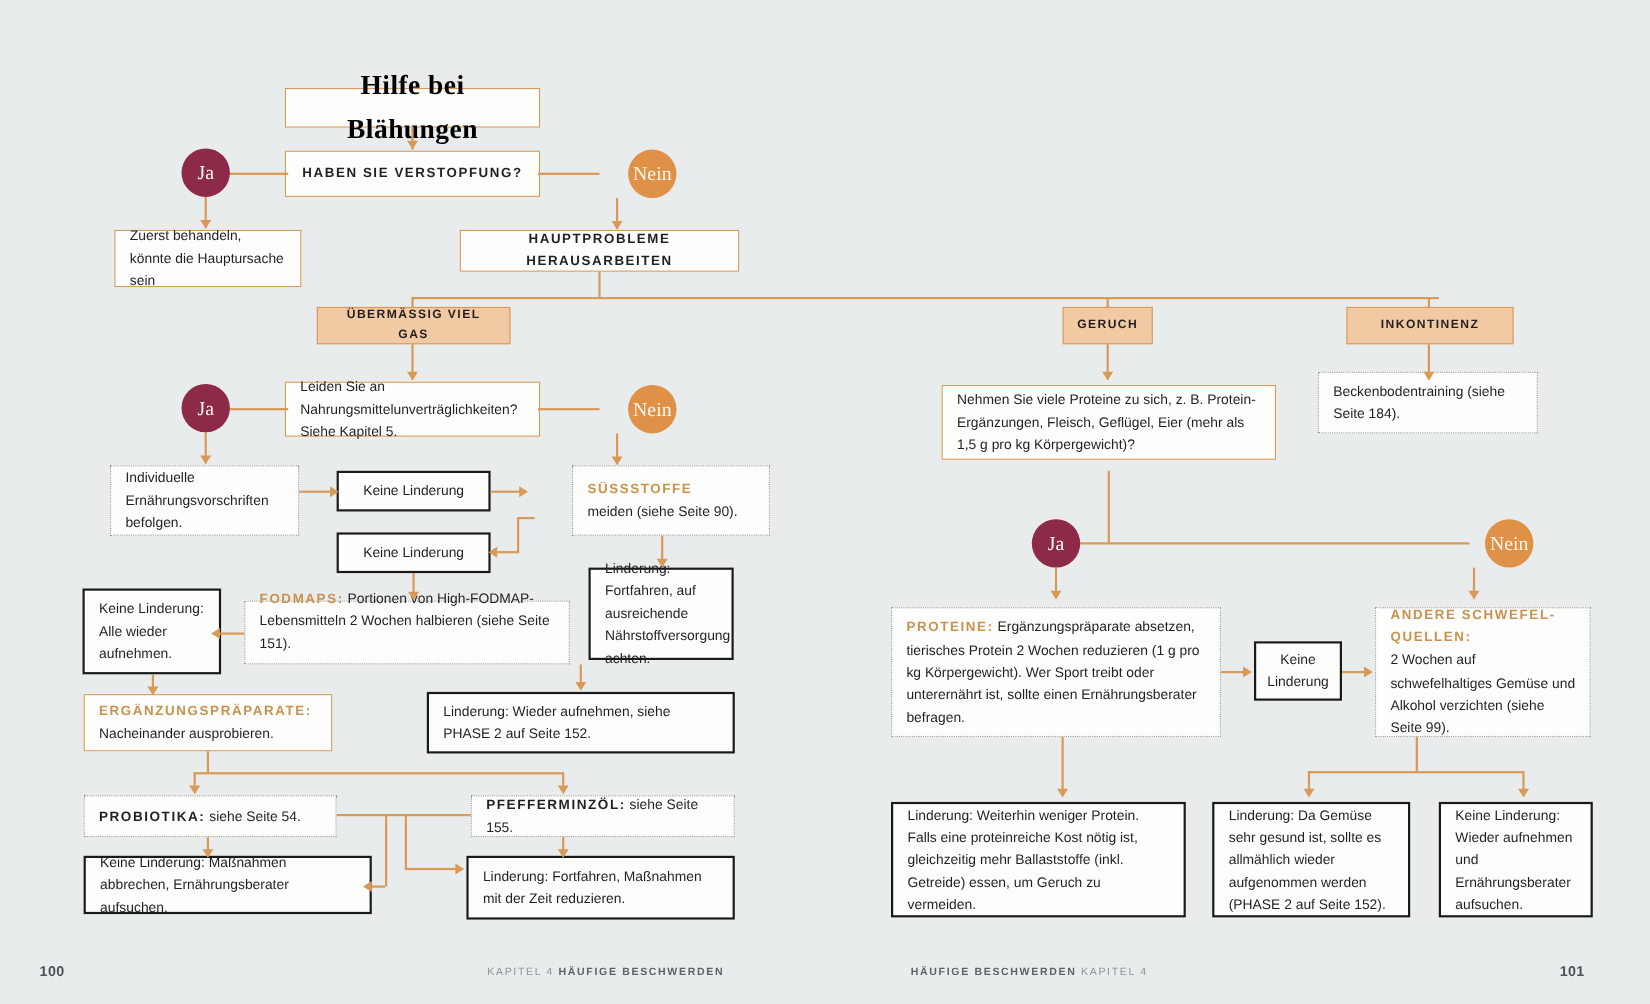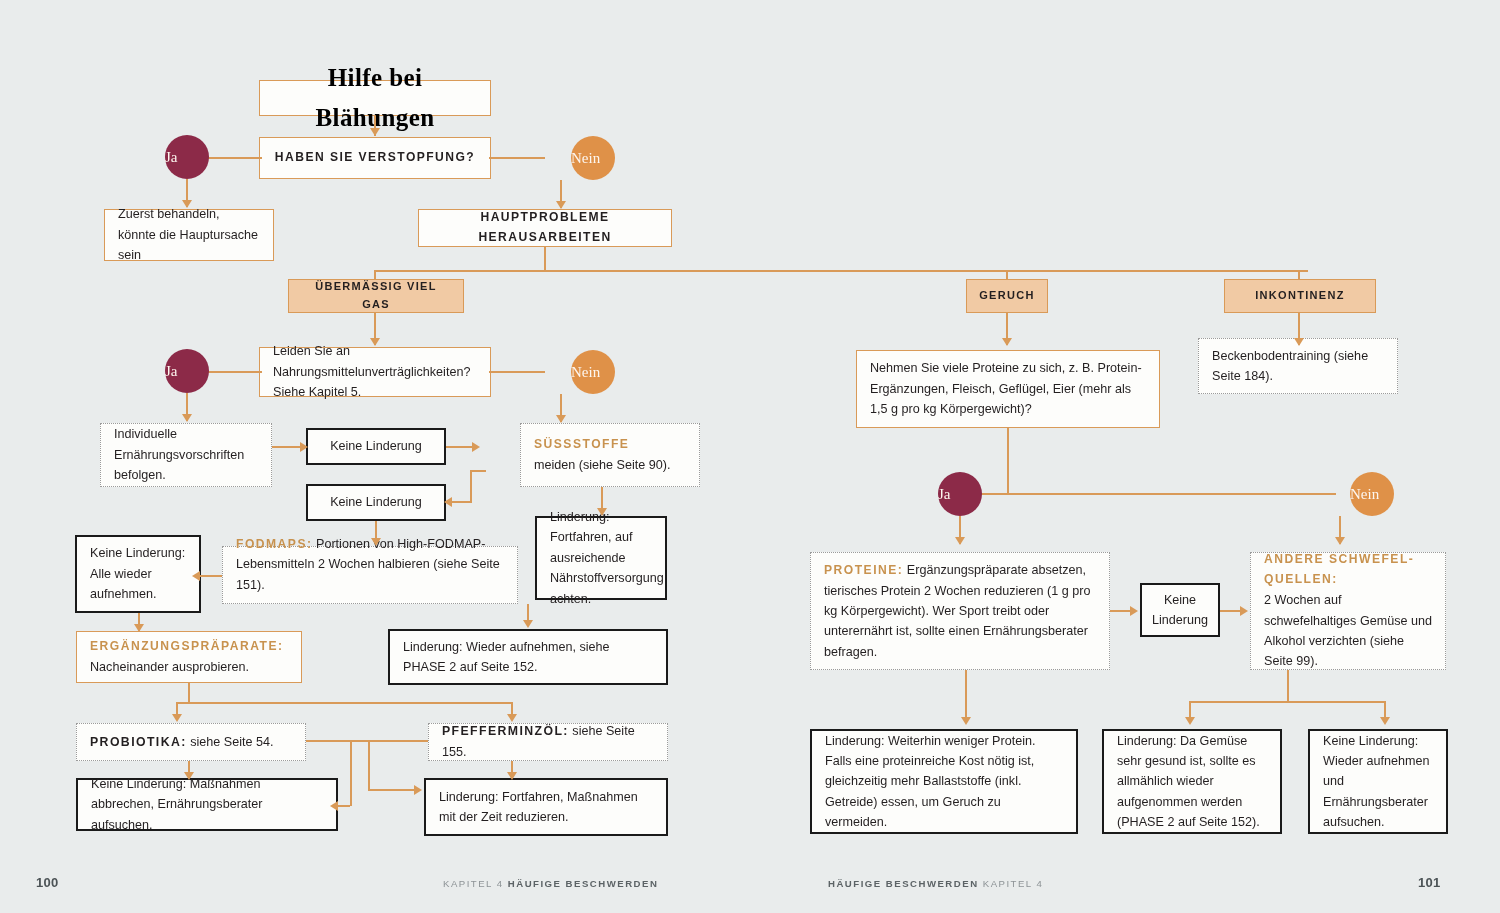--- a/index.html
+++ b/index.html
@@ -64,23 +64,23 @@
     font-weight:bold;
     letter-spacing:1.4px;
     font-size:12.3px;
   }
   .kw-block{display:block;margin-bottom:1px;}
 
   
   .pill{
     position:absolute;
     border-radius:50%;
-    display:flex;align-items:center;
+    display:flex;align-items:center;justify-content:center;
     font-family:"Liberation Serif", serif;
-    font-size:15px;
+    font-size:18px;
     color:#fdf6ef;
     z-index:6;
   }
   .pill.ja{background:#8c2a48;}
   .pill.nein{background:#df9148;margin-left:32px;}
 
   
   .ln{position:absolute;background:#d99a58;z-index:1;}
   .lnh{height:1.7px;}
   .lnv{width:1.7px;}
@@ -265,21 +265,21 @@
     <span>Keine Linderung: Maßnahmen abbrechen, Ernährungsberater aufsuchen.</span>
   </div>
 
   <div class="node b-black" style="left:424px;top:778px;width:244px;height:58px;">
     <span>Linderung: Fortfahren, Maßnahmen mit der Zeit reduzieren.</span>
   </div>
 
   <div class="ln lnv" style="left:1006px;top:313px;height:32px;"></div>
   <div class="arw arw-d" style="left:1002px;top:338px;"></div>
 
-  <div class="node b-orange" style="left:856px;top:350px;width:304px;height:78px;">
+  <div class="node b-orange" style="left:856px;top:350px;width:304px;height:68px;">
     <span>Nehmen Sie viele Proteine zu sich, z. B. Protein-Ergänzungen, Fleisch, Geflügel, Eier (mehr als 1,5 g pro kg Körpergewicht)?</span>
   </div>
 
   <div class="ln lnv" style="left:1298px;top:313px;height:32px;"></div>
   <div class="arw arw-d" style="left:1294px;top:338px;"></div>
 
   <div class="node b-dot" style="left:1198px;top:338px;width:200px;height:56px;">
     <span>Beckenbodentraining (siehe Seite 184).</span>
   </div>
 

